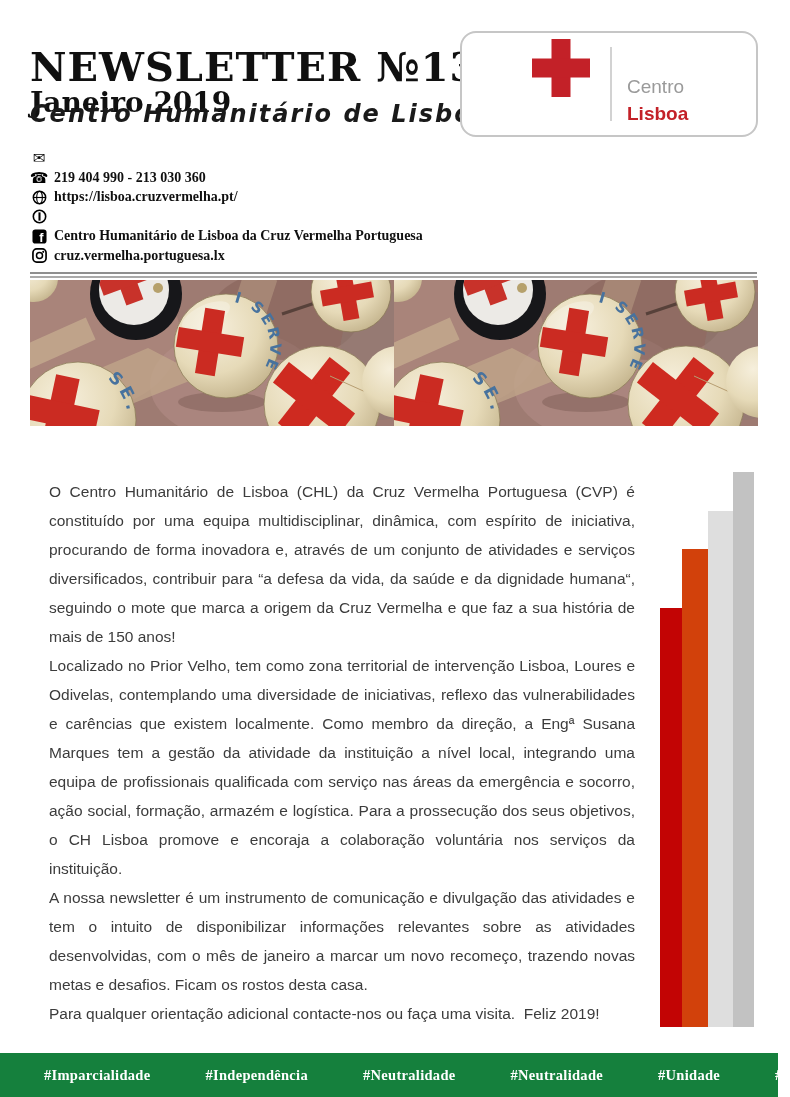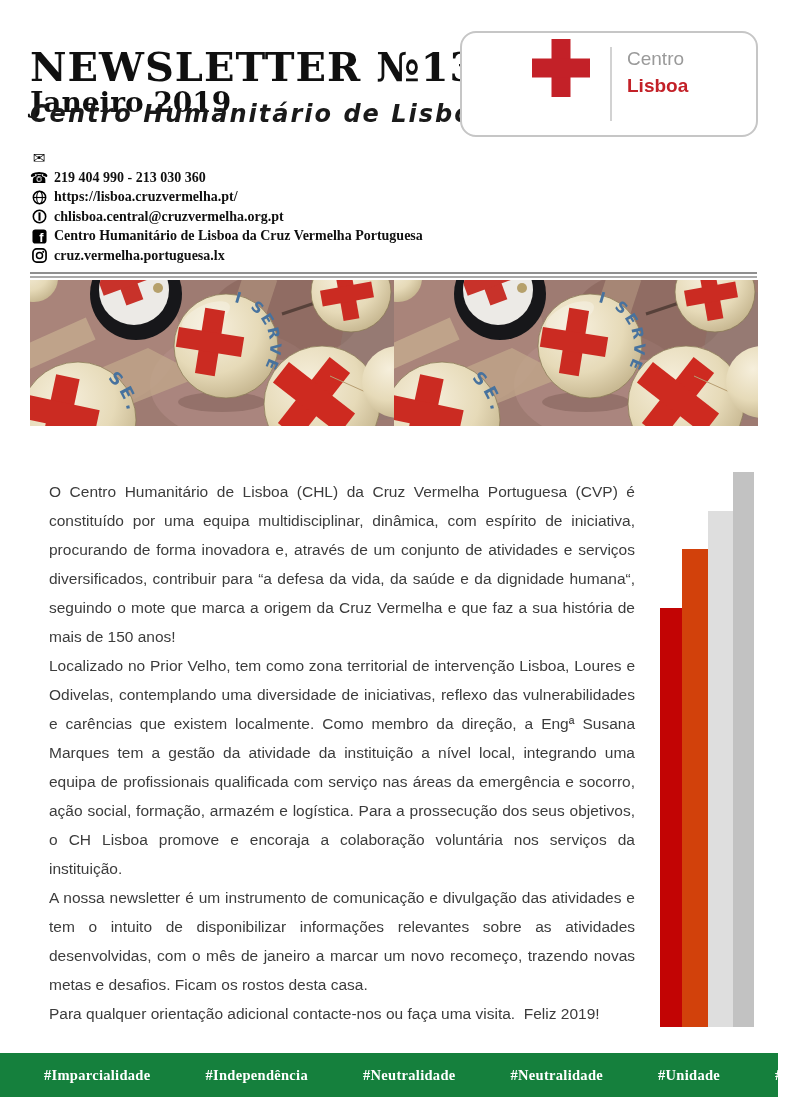--- a/index.html
+++ b/index.html
@@ -35,20 +35,21 @@
   .logo-cross { position:absolute; left:70px; top:6px; }
   .logo-org {
     position:absolute; left:2px; top:48px; width:144px; text-align:center;
     font-weight:bold; font-size:16px; line-height:16.5px;
     letter-spacing:0.2px; color:#161616;
   }
   .logo-divider { width:2px; background:#d2d2d2; margin:14px 0; flex:none; }
   .logo-right {
     flex:1; padding:12px 0 0 15px; font-size:19px; line-height:27px;
     color:#9a9a9a;
+    margin-top:28px;
   }
   .logo-right .lisboa { color:#c32128; font-weight:bold; }
 
   
   .contact { position:absolute; left:30px; top:149px; margin:0; padding:0; list-style:none; }
   .contact li { display:flex; align-items:center; height:19.4px; }
   .contact .ic { width:18px; flex:none; display:flex; justify-content:center; align-items:center; }
   .contact .ic .glyph { font-family:"DejaVu Sans", sans-serif; font-size:15px; line-height:1; color:#000; }
   .contact .txt {
     margin-left:6px; font-family:"Liberation Serif", serif; font-weight:bold;
@@ -132,21 +133,20 @@
       </span>
       <span class="txt">https://lisboa.cruzvermelha.pt/</span>
     </li>
     <li>
       <span class="ic">
         <svg width="15" height="15" viewBox="0 0 16 16">
           <circle cx="8" cy="8" r="6.6" fill="none" stroke="#000" stroke-width="1.7"></circle>
           <rect x="6.9" y="3.6" width="2.2" height="8.8" fill="#000"></rect>
         </svg>
       </span>
-      <span class="txt">chlisboa.central@cruzvermelha.org.pt</span>
     </li>
     <li>
       <span class="ic">
         <svg width="15" height="15" viewBox="0 0 16 16">
           <rect x="0.5" y="0.5" width="15" height="15" rx="3" fill="#000"></rect>
           <text x="10" y="13.6" text-anchor="middle" font-family="Liberation Sans, sans-serif" font-size="13.5" font-weight="bold" fill="#fff">f</text>
         </svg>
       </span>
       <span class="txt">Centro Humanitário de Lisboa da Cruz Vermelha Portuguesa</span>
     </li>

